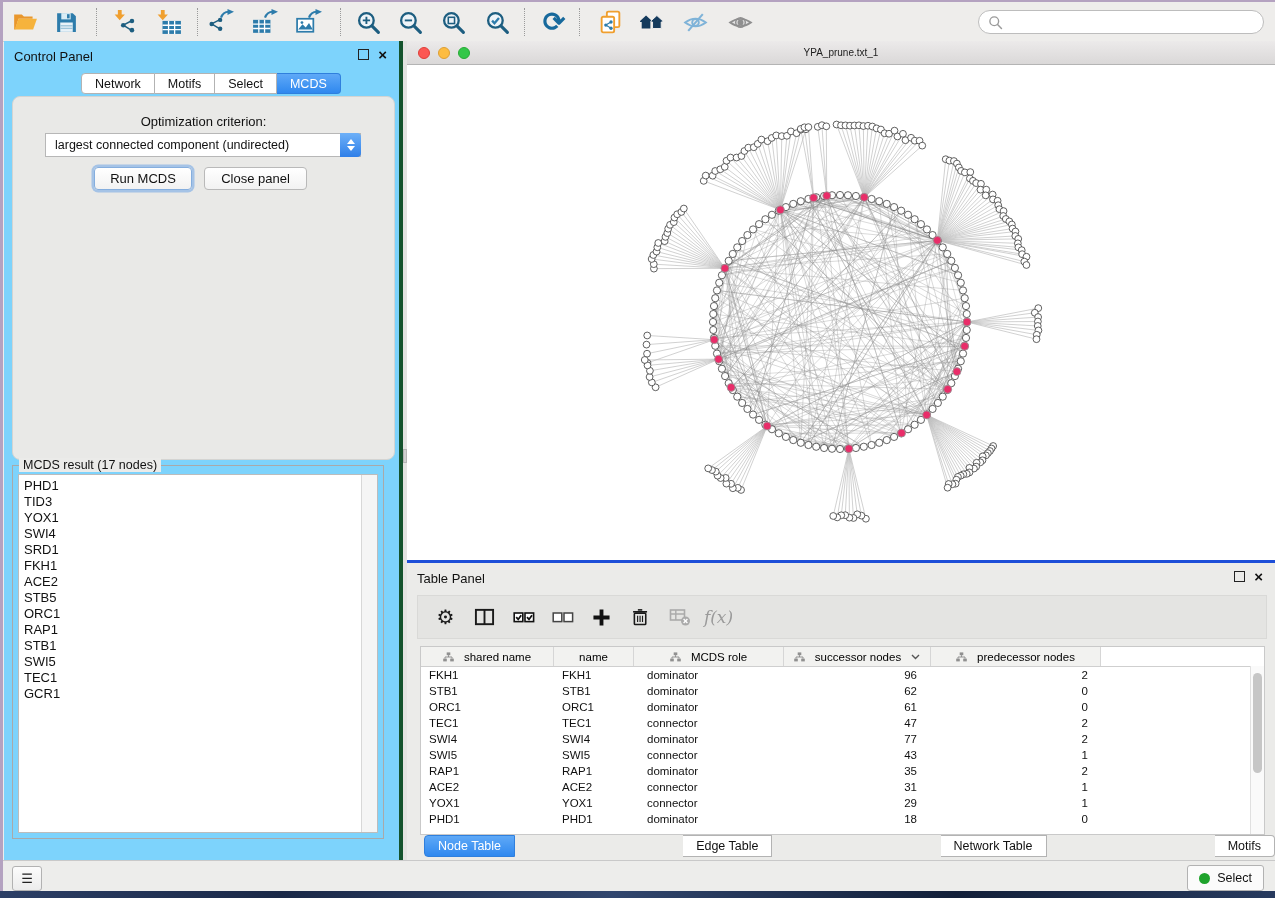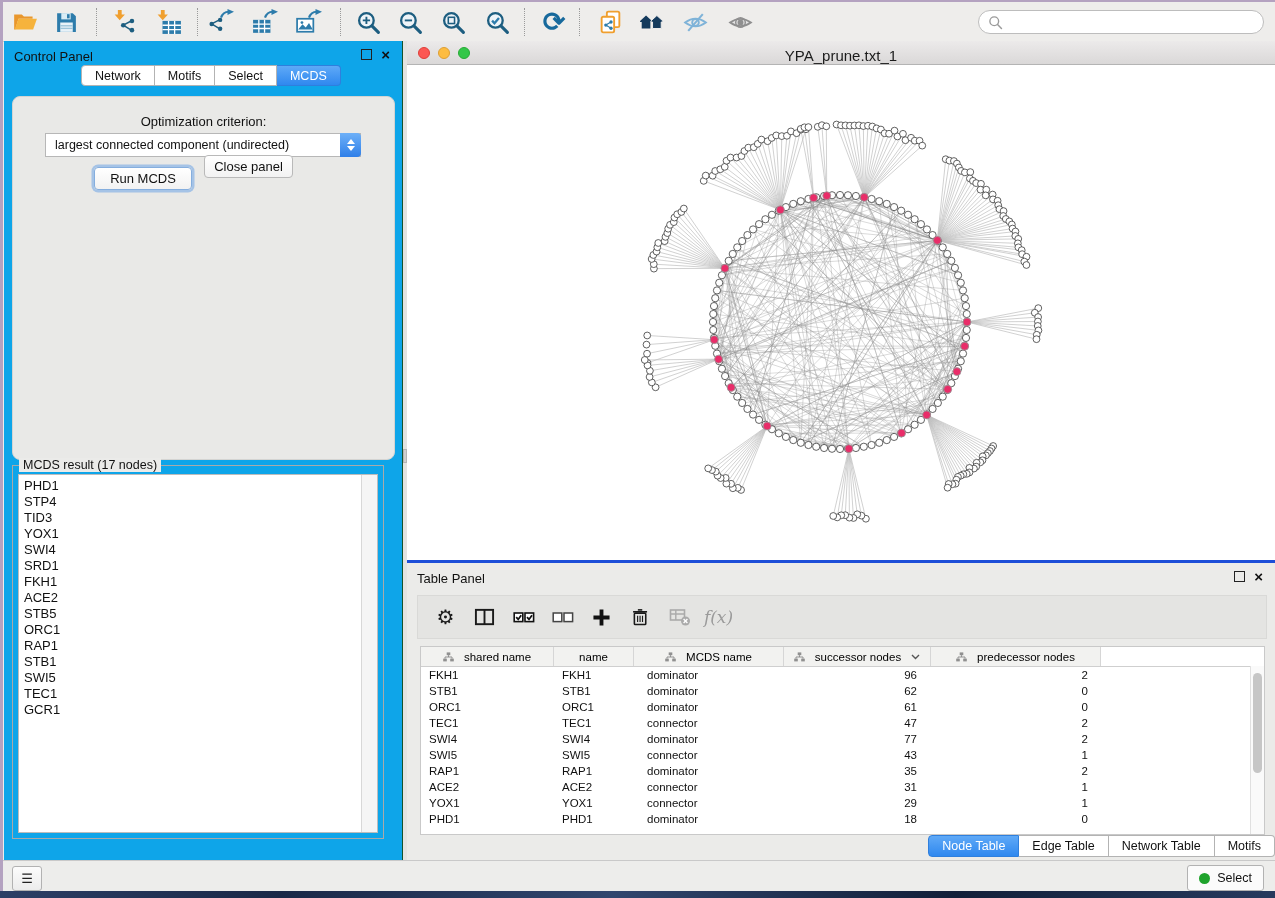--- a/index.html
+++ b/index.html
@@ -11,26 +11,26 @@
 
   
   .toolbar{position:absolute;left:3px;top:2px;width:1272px;height:39px;background:#eeedeb;border-bottom:1px solid #cdcdcd}
   .tbtn{position:absolute;top:5px;width:40px;height:30px;display:flex;align-items:center;justify-content:center;cursor:default}
   .tsep{position:absolute;top:6px;height:28px;border-left:1px dotted #9a9a9a}
   .refresh-glyph{font-size:27px;line-height:26px;color:#17699c;font-weight:bold}
   .searchbox{position:absolute;left:975px;top:8px;width:286px;height:24px;background:#fff;border:1px solid #bdbdbd;border-radius:12px;display:flex;align-items:center;padding:0 9px;box-sizing:border-box}
   .searchbox input{border:none;outline:none;flex:1;font-size:12px;background:transparent;font-family:"Liberation Sans",sans-serif}
 
   
-  .control-panel{position:absolute;left:4px;top:41px;width:399px;height:819px;background:#0ea5e9;border-right:1px solid #14532d;box-sizing:border-box}
+  .control-panel{position:absolute;left:4px;top:41px;width:399px;height:819px;background:#7dd3fc;border-right:4px solid #14532d;box-sizing:border-box}
   .panel-title{position:absolute;left:10px;top:8px;font-size:13px;color:#111}
   .win-icons{position:absolute;right:12px;top:8px;display:flex;gap:9px;align-items:center}
   .float-icon{width:9px;height:9px;border:1.5px solid #222}
   .close-icon{font-size:15px;font-weight:bold;color:#111;line-height:11px}
-  .tabs{position:absolute;left:77px;top:24px;display:flex;height:21px}
+  .tabs{position:absolute;left:77px;top:32px;display:flex;height:21px}
   .tab{background:#fff;border:1px solid #b3b3b3;border-left:none;padding:0 13px;font-size:12.5px;display:flex;align-items:center;color:#111;cursor:default}
   .tab:first-child{border-left:1px solid #b3b3b3;border-radius:4px 0 0 4px}
   .tab:last-child{border-radius:0 4px 4px 0}
   .tab.active{background:linear-gradient(#5fa9f7,#2f88ef);border-color:#2f7fdd;color:#fff}
   .cp-inner{position:absolute;left:8px;top:55px;width:383px;height:364px;background:#e9e9e7;border:1px solid #d4d4d2;border-radius:8px;box-sizing:border-box}
   .opt-label{position:absolute;left:0;right:0;top:17px;text-align:center;font-size:13px}
   .dropdown{position:absolute;left:32px;top:36px;width:316px;height:24px;background:#fff;border:1px solid #b7b7b7;border-radius:0;display:flex;align-items:center;box-sizing:border-box}
   .dd-text{flex:1;font-size:12.5px;padding-left:9px;white-space:nowrap}
   .dd-step{width:21px;align-self:stretch;margin:-1px -1px -1px 0;background:linear-gradient(#6db0f8,#2f7fe8);border-radius:0 4px 4px 0;display:flex;flex-direction:column;align-items:center;justify-content:center;gap:2px}
   .btn{position:absolute;height:23px;background:linear-gradient(#ffffff,#f2f2f2);border:1px solid #b9b9b9;border-radius:4px;font-size:13px;display:flex;align-items:center;justify-content:center;color:#111;box-sizing:border-box}
@@ -41,21 +41,21 @@
   .mcds-items{position:absolute;left:5px;top:3px;right:20px}
   .list-item{height:16px;line-height:16px;font-size:13px}
   .list-scroll{position:absolute;top:0;bottom:0;right:0;width:15px;background:#f5f5f5;border-left:1px solid #d8d8d8}
 
   
   .vsplit{position:absolute;left:403px;top:41px;width:4px;height:819px;background:#e3e3e1}
   .vsplit-handle{position:absolute;left:0;top:408px;width:4px;height:14px;background:#cfcfcf;border:1px solid #b5b5b5;box-sizing:border-box}
 
   
   .net-window{position:absolute;left:407px;top:41px;width:868px;height:519px}
-  .net-titlebar{height:24px;background:linear-gradient(#eceaea,#dad8d8);border-bottom:1px solid #b4b4b4;position:relative;display:flex;align-items:flex-end;justify-content:center;font-size:15px;color:#1c1c1c;box-sizing:border-box}
+  .net-titlebar{height:24px;background:linear-gradient(#eceaea,#dad8d8);border-bottom:1px solid #b4b4b4;position:relative;display:flex;align-items:center;justify-content:center;font-size:10px;color:#1c1c1c;box-sizing:border-box}
   .lights{position:absolute;left:11px;top:6px;display:flex;gap:8px}
   .light{width:12px;height:12px;border-radius:50%;box-sizing:border-box}
   .light.red{background:#fc5753;border:1px solid #df3e39}
   .light.yellow{background:#fdbc40;border:1px solid #de9f34}
   .light.green{background:#33c748;border:1px solid #27aa35}
   .net-canvas{width:868px;height:495px;background:#fff}
 
   
   .table-panel{position:absolute;left:407px;top:560px;width:868px;height:300px;background:#ebebe9;border-top:3px solid #1d4ed8;box-sizing:border-box}
   .tp-toolbar{position:absolute;left:10px;top:32px;right:8px;height:44px;background:#e4e4e2;border:1px solid #d9d9d7;display:flex;align-items:center;padding-left:8px;box-sizing:border-box}
@@ -65,21 +65,21 @@
   .table-wrap{position:absolute;left:13px;top:83px;width:845px;height:189px;background:#fff;border:1px solid #c9c9c9;box-sizing:border-box}
   .thead{display:grid;grid-template-columns:133px 80px 150px 147px 170px 1fr;height:19px;background:#f2f2f0;border-bottom:1px solid #cfcfcf;font-size:11.5px}
   .th{display:flex;align-items:center;justify-content:center;gap:10px;border-right:1px solid #d6d6d6;color:#000}
   .th.filler{background:#fff;border-right:none}
   .trow{display:grid;grid-template-columns:133px 80px 150px 147px 170px 1fr;height:16px;font-size:11.5px;align-items:center}
   .td{overflow:hidden;white-space:nowrap}
   .td.c0{padding-left:8px}.td.c1{padding-left:8px}.td.c2{padding-left:13px}
   .td.c3{text-align:right;padding-right:14px}.td.c4{text-align:right;padding-right:13px}
   .tscroll{position:absolute;right:0;top:19px;bottom:0;width:13px;background:#fafafa;border-left:1px solid #e0e0e0}
   .tthumb{position:absolute;left:2px;right:2px;top:7px;height:100px;background:#c6c6c6;border-radius:5px}
-  .tp-tabs{position:absolute;left:17px;right:0;top:272px;display:flex;justify-content:flex-end;height:22px}
+  .tp-tabs{position:absolute;left:17px;right:0;top:272px;display:flex;justify-content:space-between;height:22px}
 
   
   .status-bar{position:absolute;left:3px;top:860px;width:1272px;height:33px;background:#ededeb;border-top:1px solid #c9c9c9;box-sizing:border-box}
   .list-btn{position:absolute;left:9px;top:5px;width:28px;height:23px;border:1px solid #b2b2b2;border-radius:3px;background:linear-gradient(#fcfcfc,#ececec);display:flex;align-items:center;justify-content:center;font-size:13px;color:#222}
   .memory-btn{position:absolute;right:11px;top:4px;height:24px;padding:0 11px;border:1px solid #b2b2b2;border-radius:3px;background:#fbfbfb;display:flex;align-items:center;gap:7px;font-size:12.5px}
   .memory-dot{width:11px;height:11px;border-radius:50%;background:#1fa32c}
 </style>
 </head>
 <body>
 
@@ -251,28 +251,27 @@
       <div class="dd-step">
         <svg width="8" height="5" viewBox="0 0 8 5">
             <polygon points="4,0 8,5 0,5" fill="#fff"></polygon>
           </svg>
         <svg width="8" height="5" viewBox="0 0 8 5">
             <polygon points="0,0 8,0 4,5" fill="#fff"></polygon>
           </svg>
       </div>
     </div>
     <div class="btn focused" style="left:81px;top:70px;width:98px">Run MCDS</div>
-    <div class="btn" style="left:191px;top:58px;width:89px">Close panel</div>
+    <div class="btn" style="left:191px;top:70px;width:103px">Close panel</div>
   </div>
   <div class="groupbox">
     <div class="legend">MCDS result (17 nodes)</div>
     <div class="mcds-list">
       <div class="mcds-items">
           <div class="list-item">PHD1</div>
-          <div class="list-item">STP4</div>
           <div class="list-item">TID3</div>
           <div class="list-item">YOX1</div>
           <div class="list-item">SWI4</div>
           <div class="list-item">SRD1</div>
           <div class="list-item">FKH1</div>
           <div class="list-item">ACE2</div>
           <div class="list-item">STB5</div>
           <div class="list-item">ORC1</div>
           <div class="list-item">RAP1</div>
           <div class="list-item">STB1</div>
@@ -1131,21 +1130,21 @@
         </div>
       <div class="th">
         <svg width="11" height="10" viewBox="0 0 11 10">
             <g fill="#909090">
               <rect x="3.7" y="0.4" width="3.6" height="2.8"></rect>
               <rect x="0.2" y="6.6" width="3.6" height="2.8"></rect>
               <rect x="7.2" y="6.6" width="3.6" height="2.8"></rect>
             </g>
             <path d="M5.5 3.2v1.8M2 6.6V5h7v1.6" stroke="#909090" fill="none"></path>
           </svg>
-        <span>MCDS name</span>
+        <span>MCDS role</span>
       </div>
       <div class="th">
         <svg width="11" height="10" viewBox="0 0 11 10">
             <g fill="#909090">
               <rect x="3.7" y="0.4" width="3.6" height="2.8"></rect>
               <rect x="0.2" y="6.6" width="3.6" height="2.8"></rect>
               <rect x="7.2" y="6.6" width="3.6" height="2.8"></rect>
             </g>
             <path d="M5.5 3.2v1.8M2 6.6V5h7v1.6" stroke="#909090" fill="none"></path>
           </svg>

